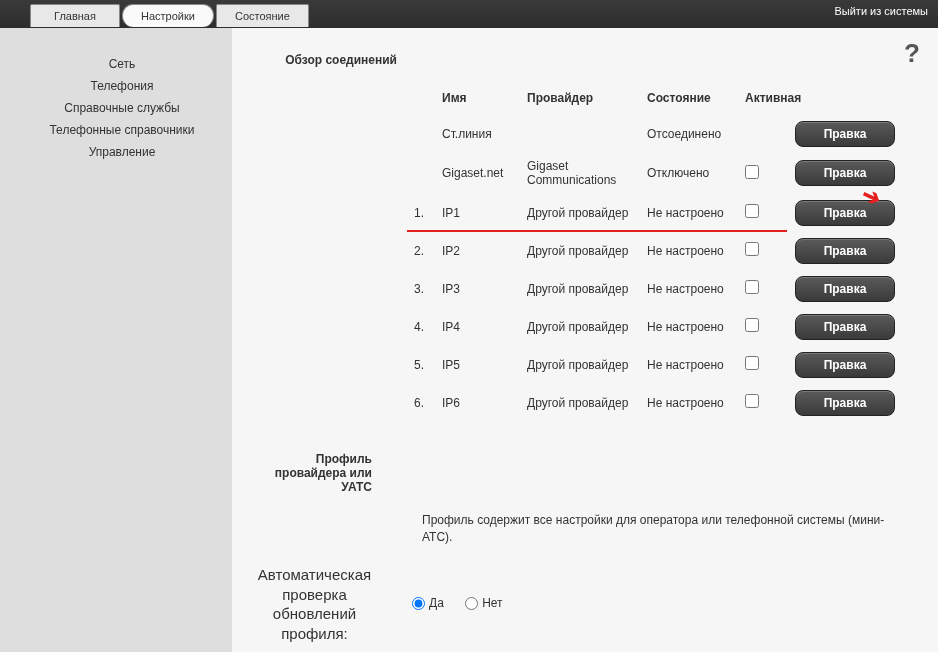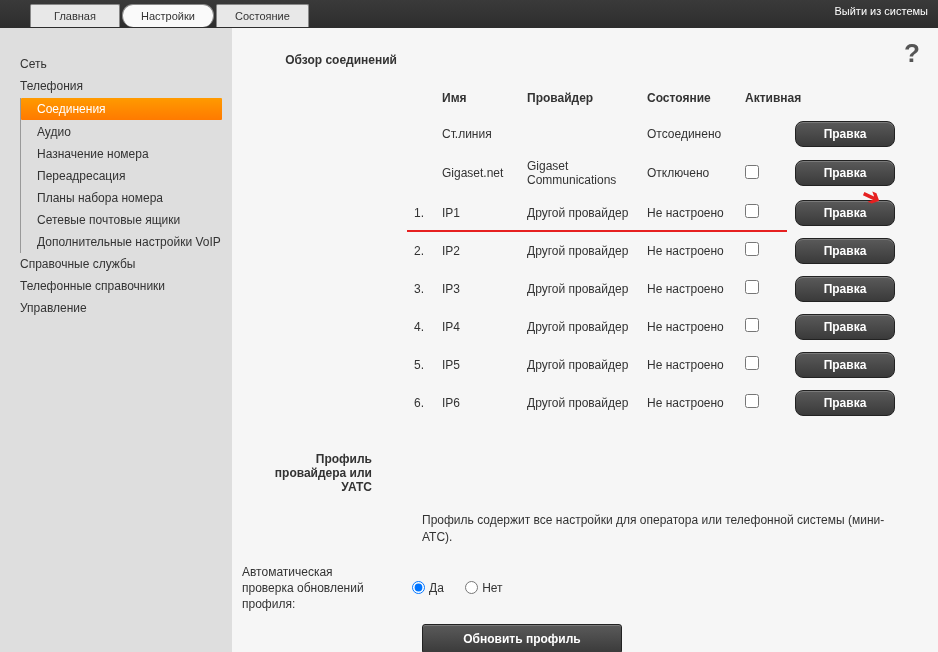--- a/index.html
+++ b/index.html
@@ -8,21 +8,21 @@
     .top-bar { background: linear-gradient(#3a3a3a, #2d2d2d); height: 28px; display: flex; align-items: flex-start; padding-left: 30px; position: relative; }
     .tab { background: #e8e8e8; border: 1px solid #888; border-bottom: none; padding: 5px 18px; margin-right: 2px; margin-top: 4px; cursor: pointer; font-size: 11px; border-radius: 2px 2px 0 0; min-width: 90px; text-align: center; }
     .tab.active { background: #fafafa; border-radius: 11px; }
     .logout { position: absolute; right: 10px; top: 5px; color: #fff; font-size: 11px; cursor: pointer; }
     
     .main-area { display: flex; height: calc(100% - 28px); background: #f6f6f6; }
     .sidebar { width: 232px; background: #dedede; padding: 25px 0 0 0; }
     .content { flex: 1; background: #f6f6f6; padding: 25px 20px 10px 10px; position: relative; }
     .help-icon { position: absolute; right: 18px; top: 10px; font-size: 26px; color: #555; font-weight: bold; cursor: pointer; }
     
-    .nav-item { padding: 4px 8px 4px 20px; cursor: pointer; font-size: 12px; color: #333; }
+    .nav-item { padding: 4px 8px 4px 20px; cursor: pointer; font-size: 12px; color: #333; text-align: center; }
     .nav-sub { padding: 4px 8px 4px 34px; cursor: pointer; font-size: 12px; color: #333; border-left: 2px solid transparent; margin-left: 0; }
     .nav-sub.active { background: linear-gradient(#ff9a00, #ff7a00); color: #fff; margin: 1px 10px 1px 20px; padding-left: 14px; border-radius: 1px; }
     .nav-group { margin-left: 20px; border-left: 1px solid #999; }
     .nav-group .nav-sub { padding-left: 14px; }
     .nav-group .nav-sub.active { margin-left: 0; margin-right: 10px; }
     
     .section-title { font-weight: bold; font-size: 12px; margin: 0 0 18px 30px; text-align: right; width: 125px; }
     .content-wrap { margin-left: 30px; }
     
     .conn-header { display: flex; font-weight: bold; padding: 6px 0 10px 0; }
@@ -38,21 +38,21 @@
     
     .edit-btn { background: linear-gradient(#5a5a5a, #3a3a3a); color: #fff; border: 1px solid #222; border-radius: 8px; padding: 5px 0; width: 100px; cursor: pointer; font-size: 12px; font-weight: bold; text-align: center; box-shadow: inset 0 1px 0 rgba(255,255,255,0.2); }
     
     .arrow-annot { position: absolute; color: #e62020; font-size: 22px; font-weight: bold; transform: rotate(25deg); pointer-events: none; }
     
     .section-block { margin-top: 30px; display: flex; }
     .section-label { width: 155px; text-align: right; font-weight: bold; padding-right: 25px; }
     .section-body { flex: 1; }
     
     .field-row { display: flex; align-items: center; margin: 8px 0; }
-    .field-label { width: 155px; text-align: left; padding-right: 25px; font-size: 12px; line-height: 1.3; }
+    .field-label { width: 155px; text-align: center; padding-right: 25px; font-size: 15px; line-height: 1.3; }
     .field-input { flex: 1; }
     .radio-opt { margin-right: 18px; display: inline-flex; align-items: center; gap: 4px; }
     
     .btn-row { margin: 12px 0 0 180px; display: flex; gap: 12px; }
     .big-btn { background: linear-gradient(#5a5a5a, #3a3a3a); color: #fff; border: 1px solid #222; border-radius: 3px; padding: 7px 20px; cursor: pointer; font-size: 12px; font-weight: bold; box-shadow: inset 0 1px 0 rgba(255,255,255,0.2); min-width: 90px; }
     .wide-btn { min-width: 200px; }
     
     .desc-text { margin-left: 0; padding: 0 0 12px 0; line-height: 1.4; max-width: 480px; }
     
     input[type=checkbox] { width: 14px; height: 14px; }
@@ -65,29 +65,20 @@
   <div class="tab">Главная</div>
   <div class="tab active">Настройки</div>
   <div class="tab">Состояние</div>
   <div class="logout">Выйти из системы</div>
 </div>
 
 <div class="main-area">
   <div class="sidebar">
     <div class="nav-item">Сеть</div>
     <div class="nav-item">Телефония</div>
-    <div class="nav-group">
-      <div class="nav-sub active">Соединения</div>
-      <div class="nav-sub">Аудио</div>
-      <div class="nav-sub">Назначение номера</div>
-      <div class="nav-sub">Переадресация</div>
-      <div class="nav-sub">Планы набора номера</div>
-      <div class="nav-sub">Сетевые почтовые ящики</div>
-      <div class="nav-sub">Дополнительные настройки VoIP</div>
-    </div>
     <div class="nav-item">Справочные службы</div>
     <div class="nav-item">Телефонные справочники</div>
     <div class="nav-item">Управление</div>
   </div>
 
   <div class="content">
     <div class="help-icon">?</div>
 
     <div class="section-title">Обзор соединений</div>
 

